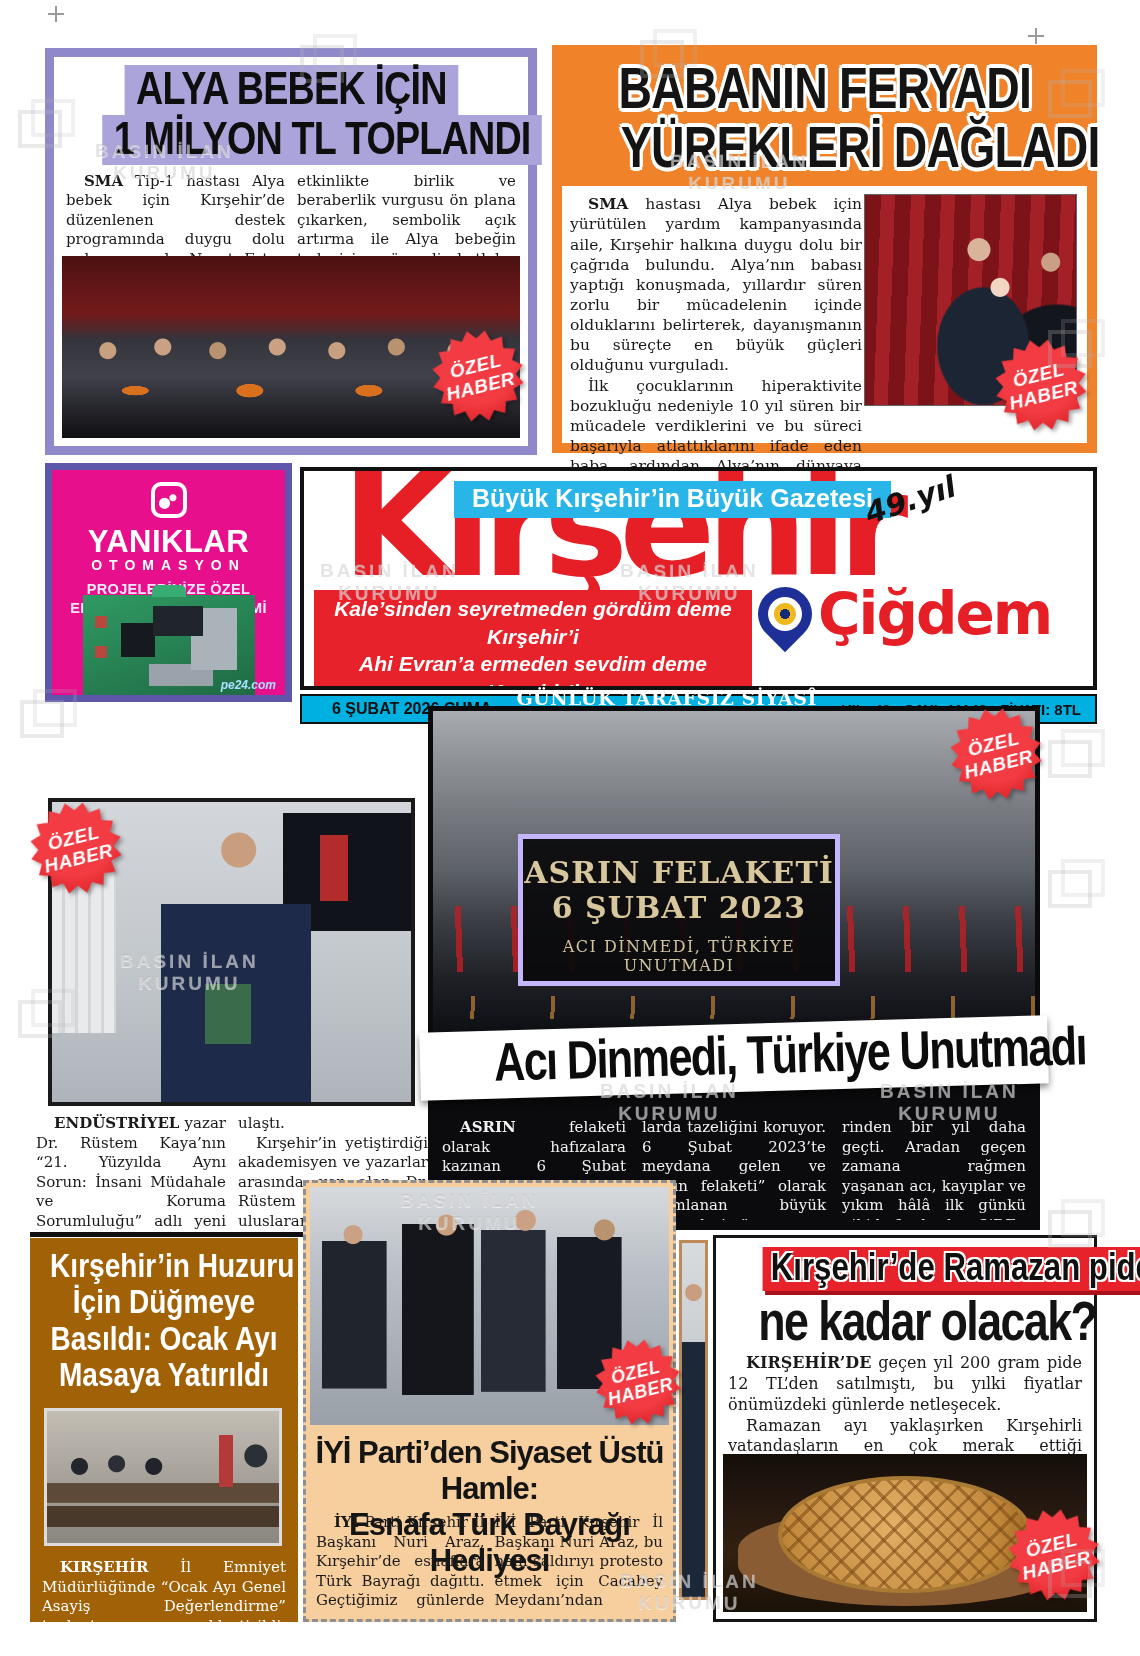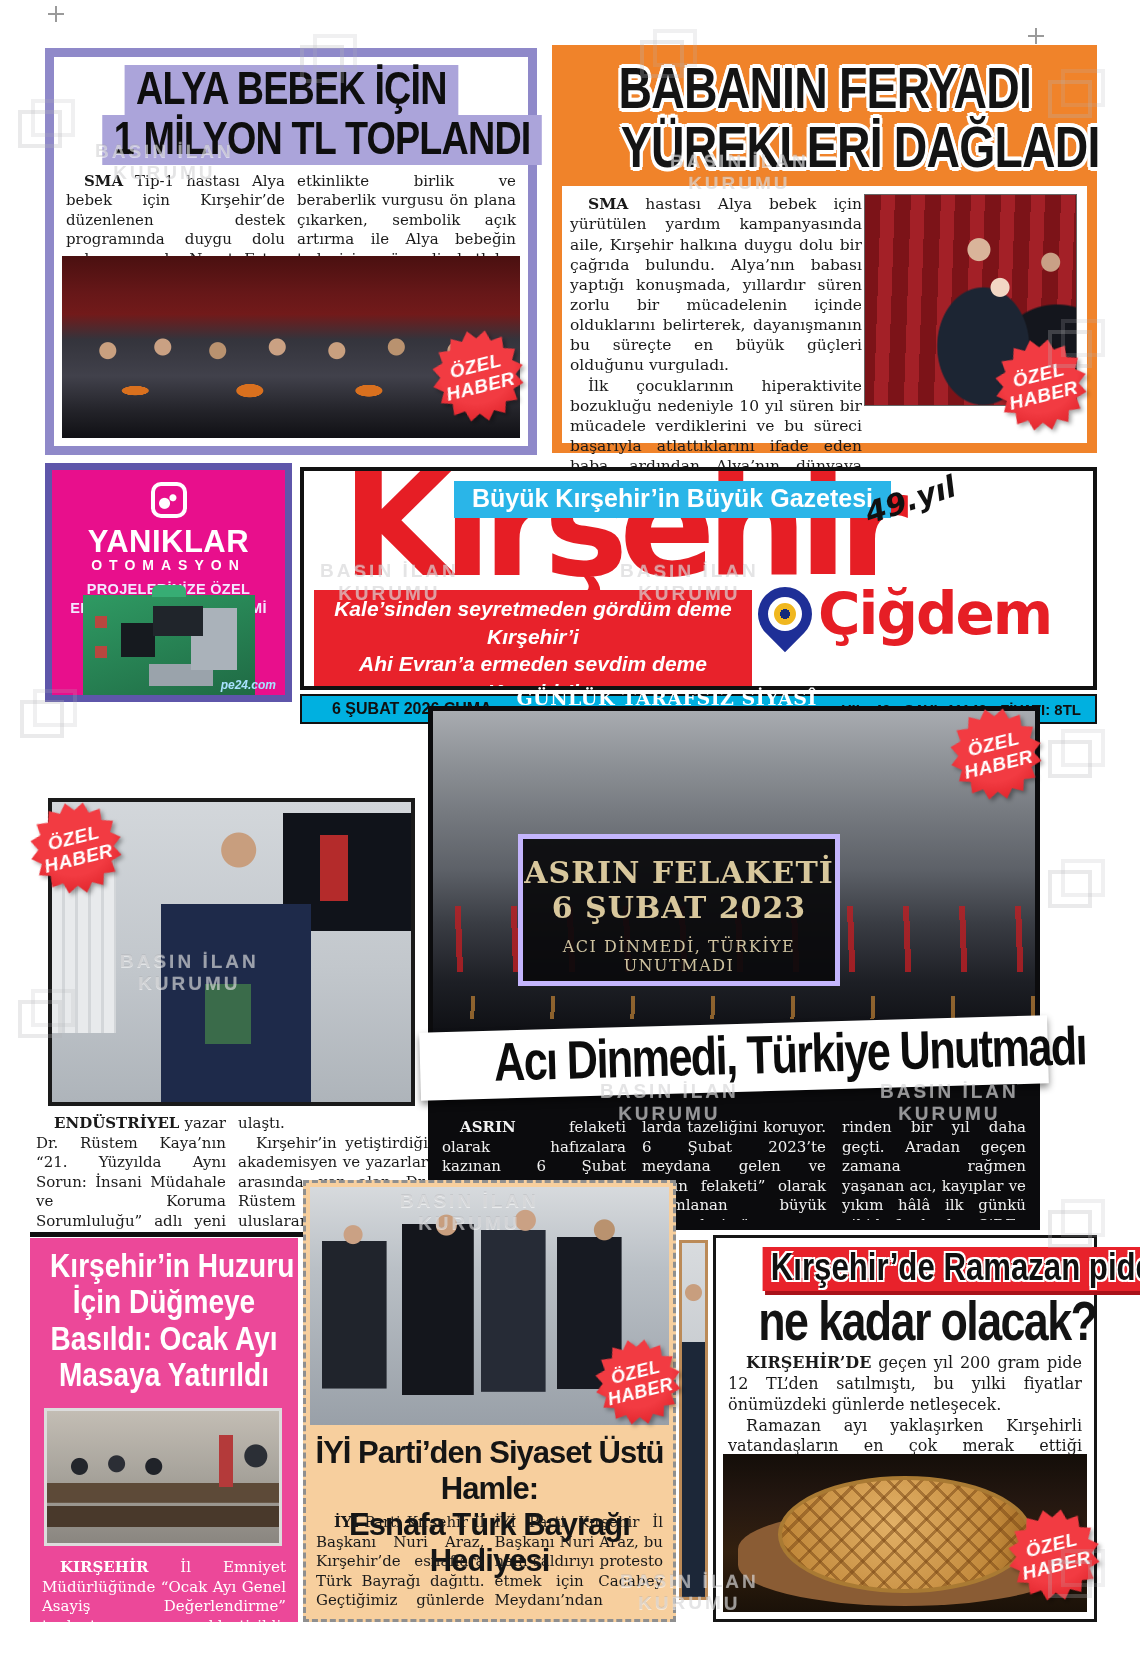--- a/index.html
+++ b/index.html
@@ -150,21 +150,21 @@
   .quake-banner { position:absolute; left:-8px; top:318px; width:628px; z-index:6; background:#fff;
       transform:rotate(-1.6deg); text-align:center; padding:4px 0 10px;
       box-shadow:0 4px 7px rgba(0,0,0,.45); }
   .quake-banner .ln { display:inline-block; transform:scaleX(.8); transform-origin:center; white-space:nowrap;
       font:900 54px/1 "Liberation Sans", sans-serif; color:#0c0c0c; letter-spacing:-2px; }
   .quake-body { position:absolute; left:14px; right:14px; top:412px; bottom:10px; display:flex; gap:16px;
       color:#f2f2f2; overflow:hidden; }
   .quake-body .c { flex:1; font-size:15px; }
 
   
-  .security { left:30px; top:1238px; width:268px; height:384px; background:#ec4899; color:#fff; }
+  .security { left:30px; top:1238px; width:268px; height:384px; background:#a16207; color:#fff; }
   .sec-hl { margin-top:10px; text-align:center; font:900 33px/1.1 "Liberation Sans", sans-serif; }
   .sec-hl div { transform:scaleX(.85); transform-origin:center; white-space:nowrap; }
   .sec-photo { position:absolute; left:14px; top:170px; width:238px; height:138px; border:3px solid #dcdcdc;
       background:
         linear-gradient(#b43a3a 0 0) no-repeat 79% 30%/14px 52px,
         radial-gradient(circle at 90% 34%, #2b2f36 0 11px, transparent 12px),
         radial-gradient(circle at 14% 42%, #23262c 0 8px, transparent 9px),
         radial-gradient(circle at 30% 40%, #2b2e35 0 8px, transparent 9px),
         radial-gradient(circle at 46% 42%, #202329 0 8px, transparent 9px),
         linear-gradient(#5d4a38 0 0) no-repeat 0 64%/100% 15%,

